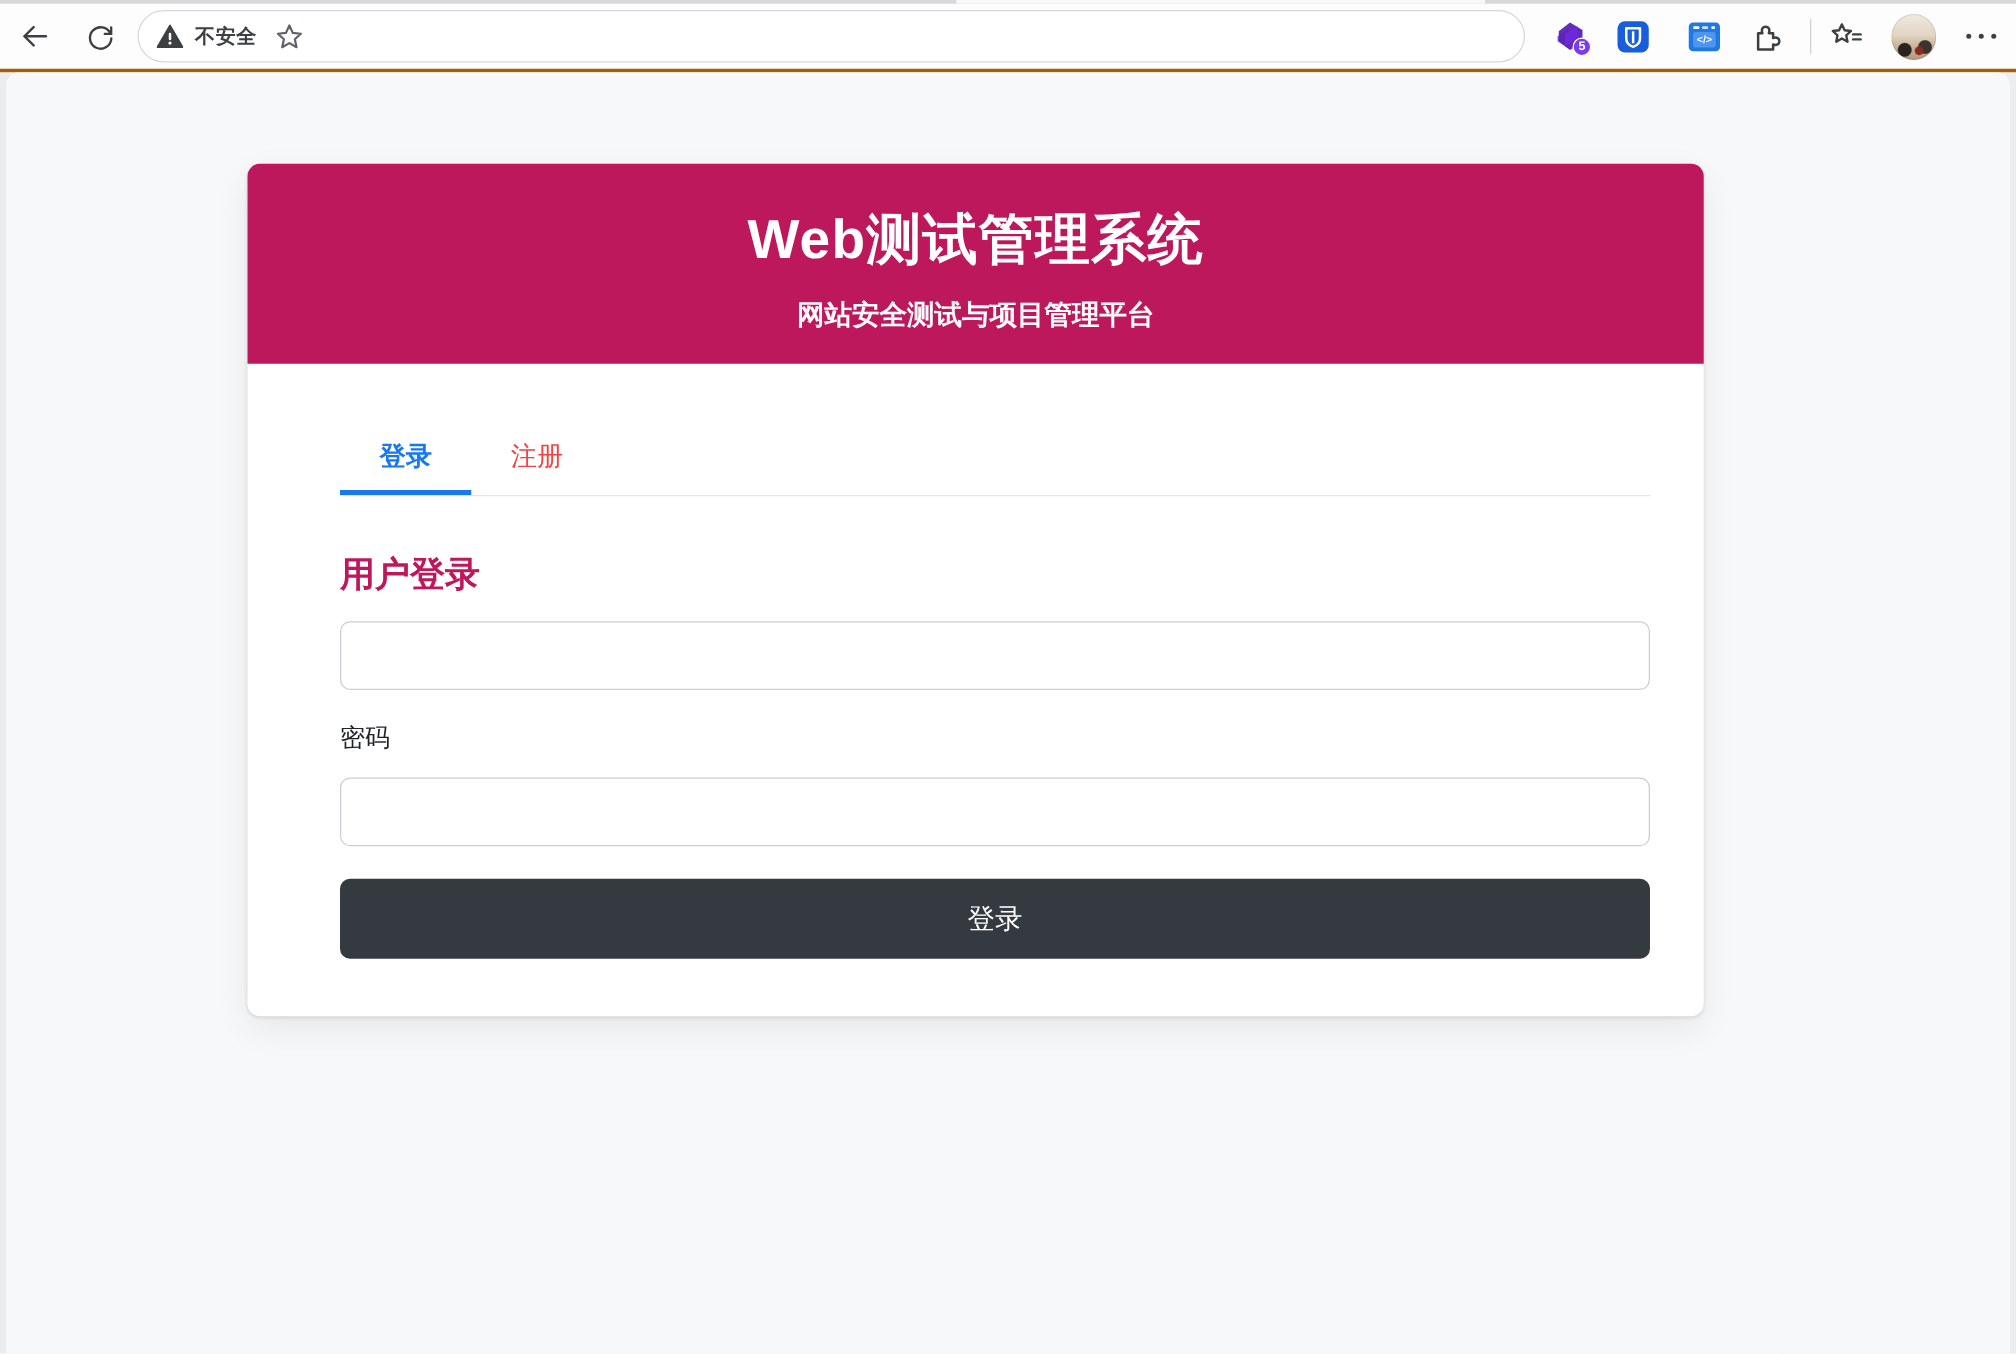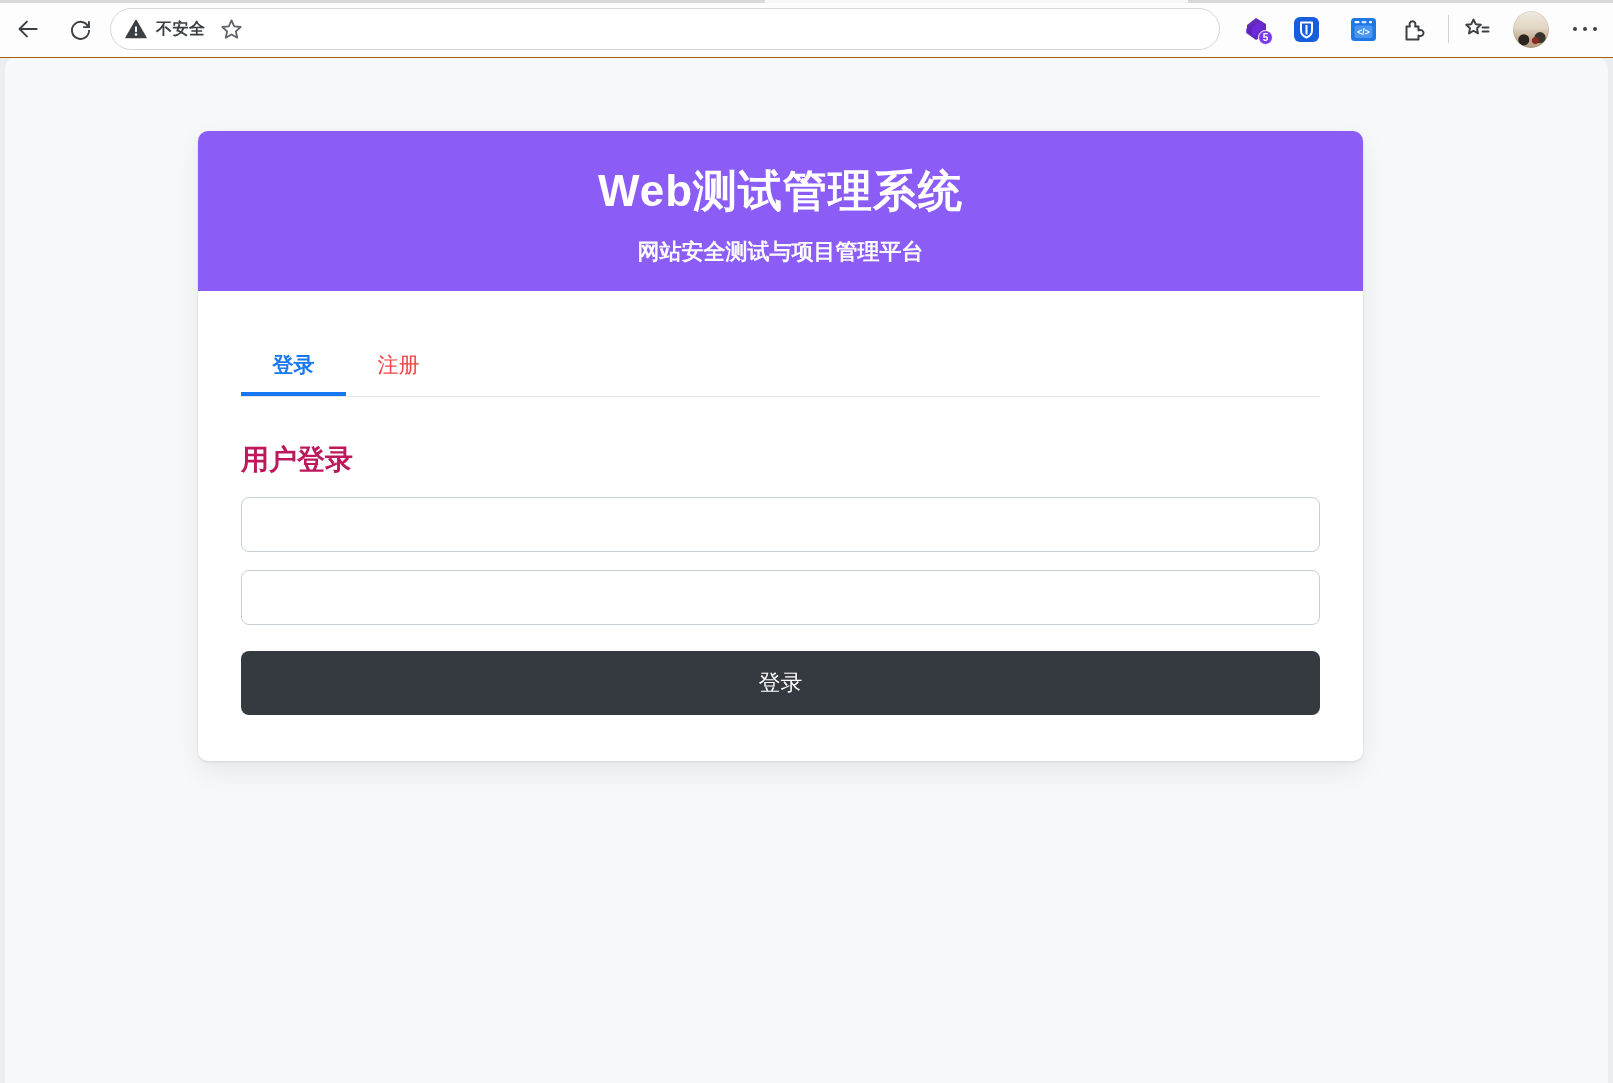--- a/index.html
+++ b/index.html
@@ -6,21 +6,21 @@
   html,body { width:1613px; height:1083px; overflow:hidden; }
   body {
     font-family:"Liberation Sans","DejaVu Sans",sans-serif;
     background:#ffffff;
     position:relative;
   }
 
   
   .toolbar {
     position:absolute; top:0; left:0; width:1613px; height:58px;
-    background:#fdfdfd; border-bottom:1px solid #a16207;
+    background:#fdfdfd; border-bottom:3px solid #a16207;
   }
   .tabstrip-sliver { position:absolute; top:0; left:0; right:0; height:3px; background:#d9d9d9; }
   .active-tab-sliver { position:absolute; top:0; left:765px; width:423px; height:3px; background:#f8f8f8; }
 
   .tb-btn {
     position:absolute; top:29px; transform:translate(-50%,-50%);
     width:36px; height:36px; display:flex; align-items:center; justify-content:center;
     border-radius:6px; cursor:pointer; background:transparent; border:none;
   }
   .tb-back    { left:28px; }
@@ -78,27 +78,27 @@
     position:absolute; top:58px; left:5px; width:1603px; height:1025px;
     background:#f7f8fa; border-radius:10px 10px 0 0;
   }
 
   .card {
     position:absolute; left:193px; top:73px; width:1165px;
     background:#ffffff; border-radius:10px;
     box-shadow:0 1px 3px rgba(0,0,0,0.10), 0 10px 28px rgba(0,0,0,0.07);
   }
   .card-header {
-    height:160px; background:#8b5cf6; border-radius:10px 10px 0 0;
+    height:160px; background:#be185d; border-radius:10px 10px 0 0;
     text-align:center; color:#ffffff;
   }
   .card-title { padding-top:31px; font-size:44px; font-weight:700; letter-spacing:1px; }
   .card-subtitle { margin-top:16px; font-size:22px; font-weight:700; color:#fbfbfb; }
 
-  .card-body { padding:52px 43px 46px 43px; }
+  .card-body { padding:52px 43px 46px 43px;margin-left:31px; }
 
   .tabs { display:flex; border-bottom:1px solid #e4e7ea; }
   .tab {
     min-width:105px; text-align:center; font-size:21px; color:#ef4444;
     padding:8px 0 17px 0; cursor:pointer; background:none; border:none;
   }
   .tab.active {
     color:#1778f2; font-weight:700; padding-bottom:13px; border-bottom:4px solid #1778f2;
   }
 
@@ -245,19 +245,20 @@
 
       <div class="tabs">
         <button class="tab active">登录</button>
         <button class="tab">注册</button>
       </div>
 
       <div class="form-heading">用户登录</div>
 
       <input class="text-field" type="text" value="" style="">
 
+      <div class="field-label">密码</div>
       <input class="text-field" type="password" value="" style="">
 
       <button class="submit-btn">登录</button>
 
     </div>
   </div>
 </div>
 
 </body></html>

